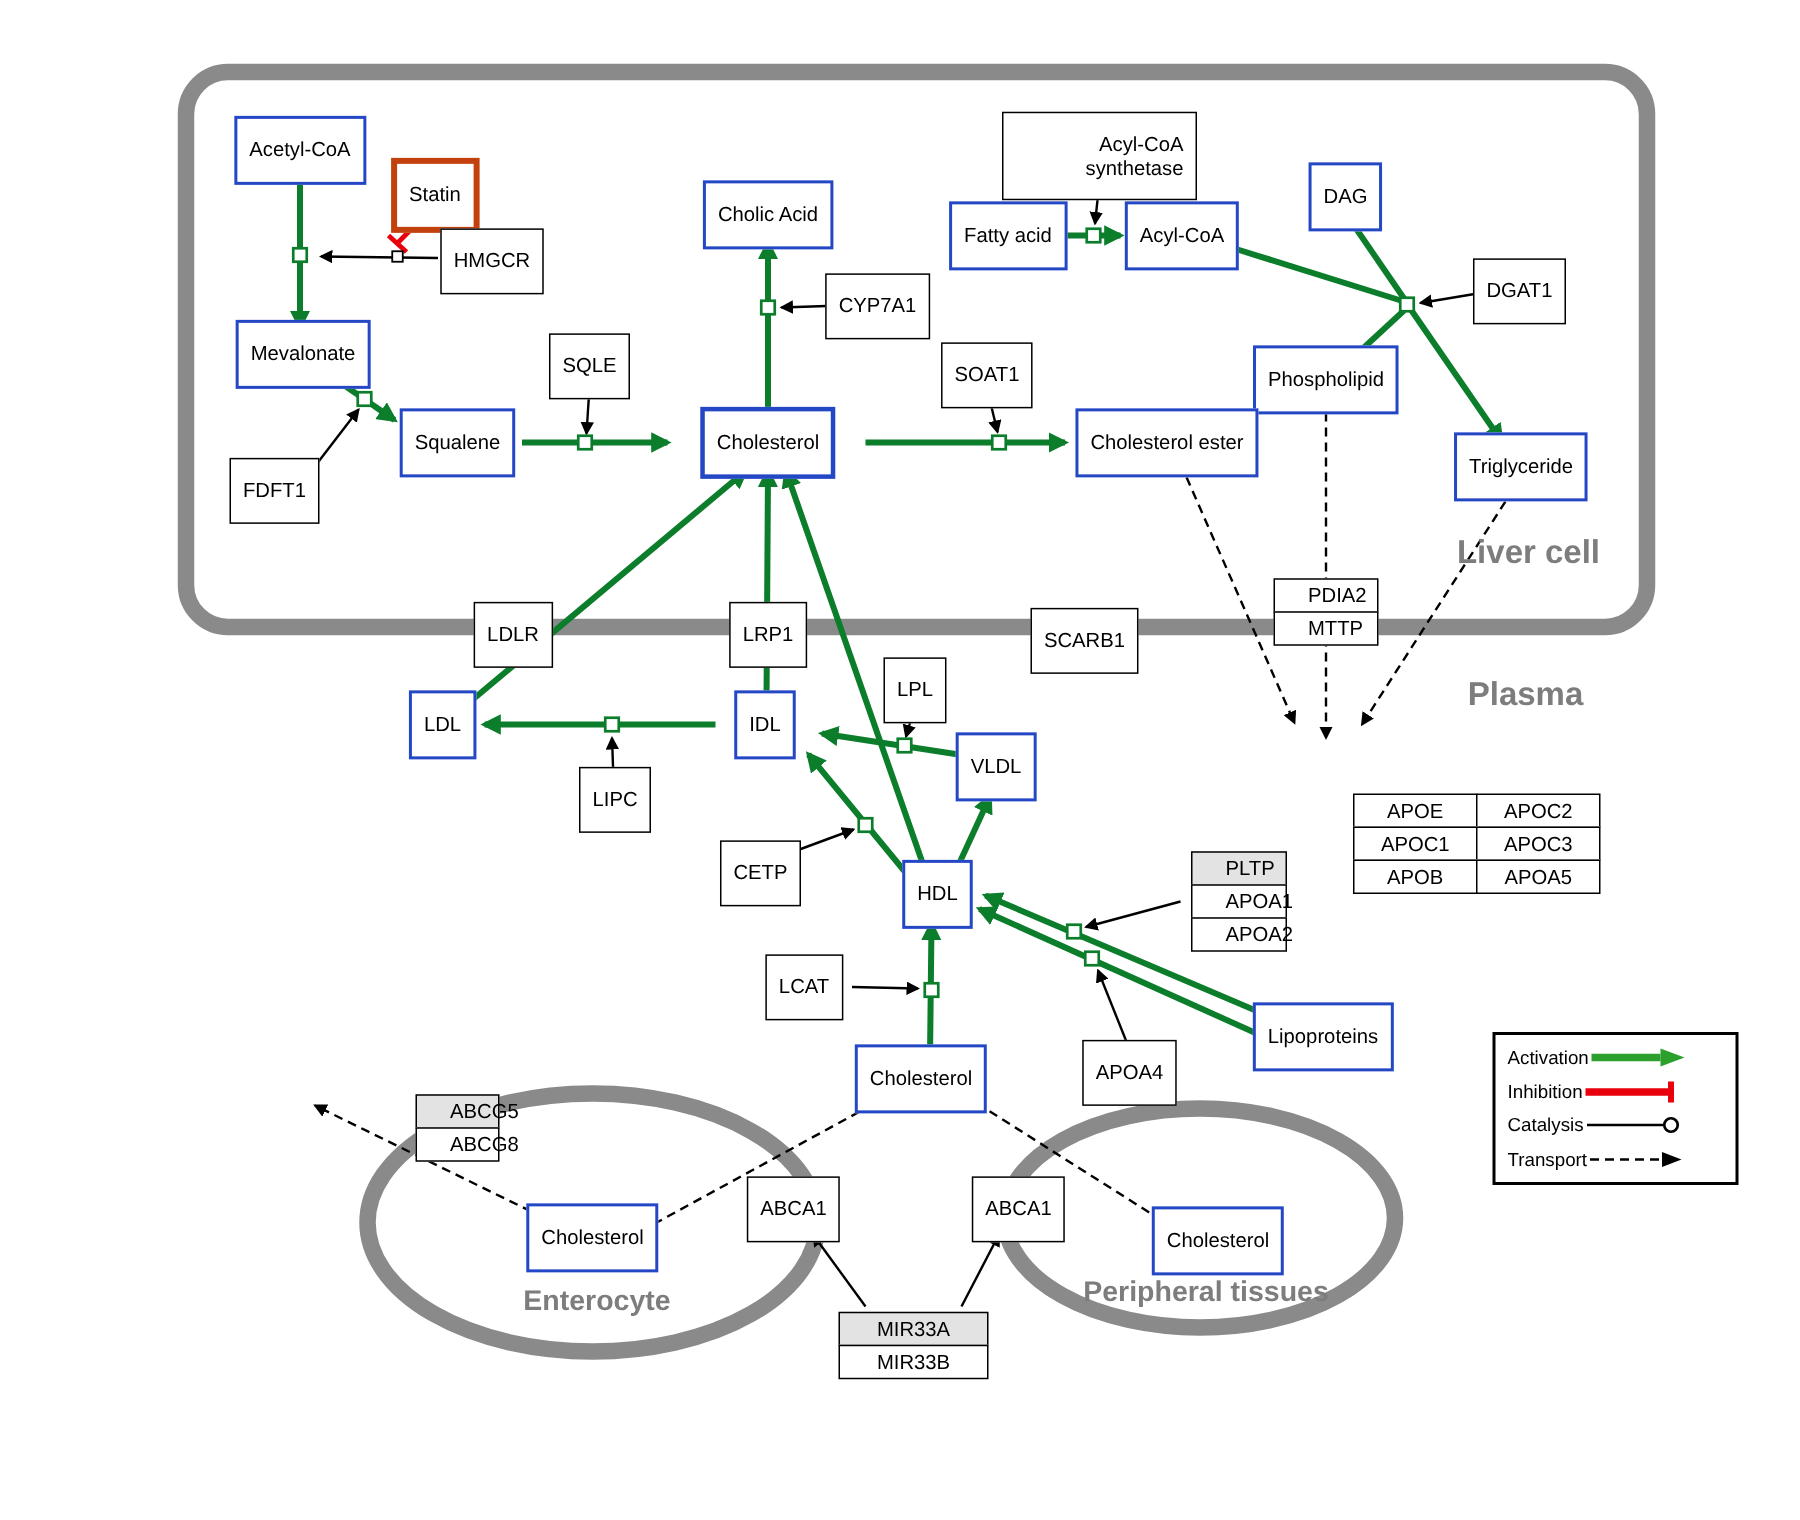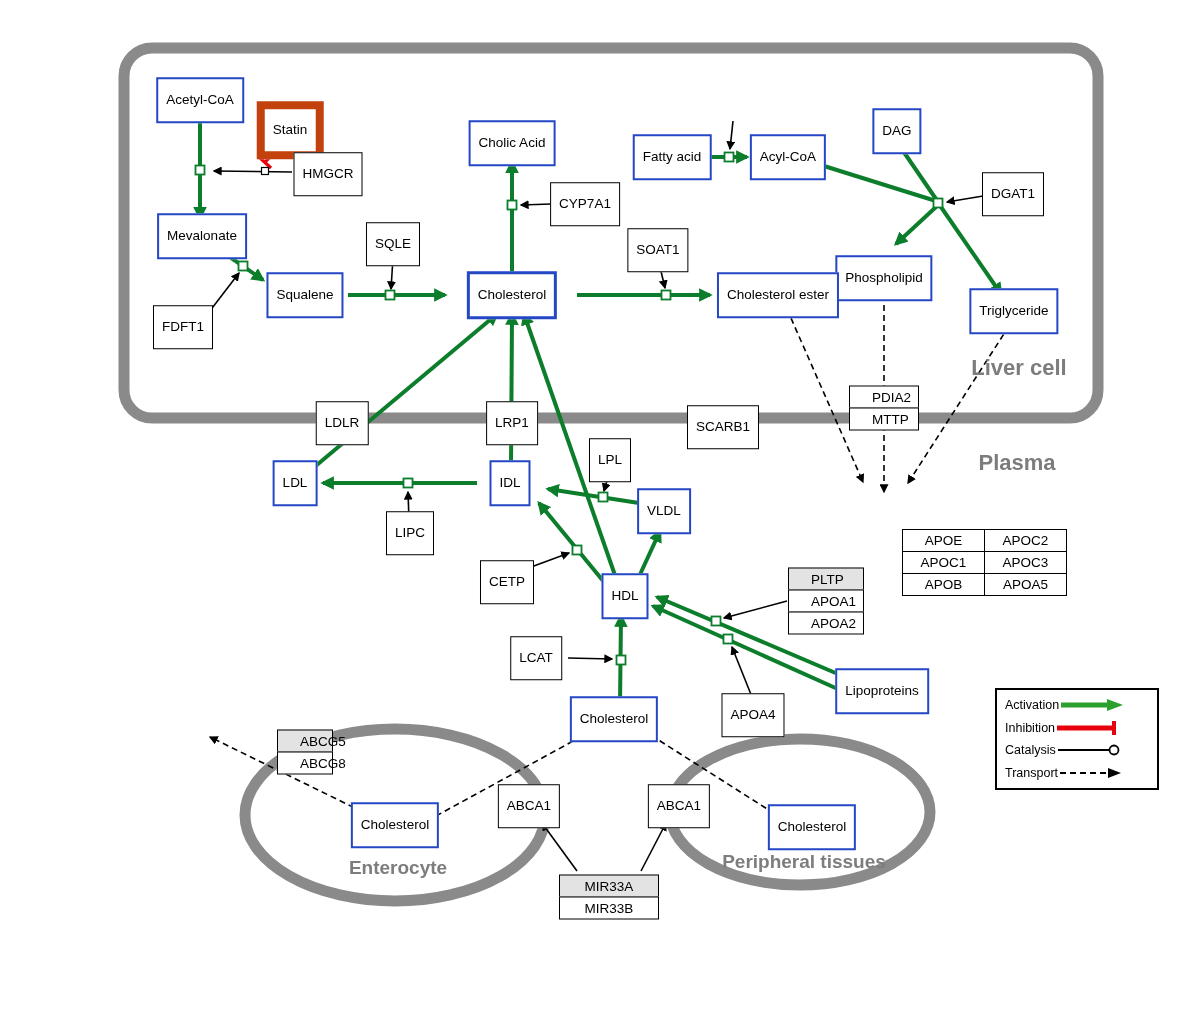--- a/index.html
+++ b/index.html
@@ -3,21 +3,21 @@
 <meta charset="utf-8">
 <style>
   html,body{margin:0;padding:0;background:#fff;font-family:"Liberation Sans",sans-serif;}
   #canvas{position:relative;width:1200px;height:1013px;background:#fff;overflow:hidden;}
   svg.layer{position:absolute;left:0;top:0;}
   .node{position:absolute;transform:translate(-50%,-50%);background:#fff;white-space:nowrap;
         font-size:13.5px;line-height:1.15;padding:13px 8px;text-align:right;color:#000;box-sizing:border-box;}
   .met{border:2px solid #2447c5;}
   .met-strong{border:3px solid #2447c5;}
   .enz{border:1px solid #000;}
-  .drug{border:8px solid #c2410c;}
+  .drug{border:4px solid #c2410c;}
   .wrap{white-space:normal;}
   .stack{position:absolute;transform:translate(-50%,-50%);display:flex;flex-direction:column;}
   .cell{border:1px solid #000;background:#fff;font-size:13.5px;text-align:center;
         padding:3px 22px;margin-top:-1px;white-space:nowrap;}
   .cell:first-child{margin-top:0;}
   .shade{background:#e3e3e3;}
   .apo{position:absolute;transform:translate(-50%,-50%);display:grid;grid-template-columns:82px 82px;}
   .apo .cell{margin:0 0 -1px -1px;padding:3px 0;}
   .comp-label{position:absolute;transform:translate(-50%,-50%);color:#7d7d7d;font-weight:bold;background:transparent;}
   .big{font-size:22px;}
@@ -123,29 +123,30 @@
 
   <div class="node met" style="left:200px;top:100px">Acetyl-CoA</div>
   <div class="node drug" style="left:290px;top:130px">Statin</div>
   <div class="node met" style="left:202px;top:236px">Mevalonate</div>
   <div class="node met" style="left:305px;top:295px">Squalene</div>
   <div class="node met" style="left:512px;top:143px">Cholic Acid</div>
   <div class="node met-strong" style="left:512px;top:295px">Cholesterol</div>
   <div class="node met" style="left:672px;top:157px">Fatty acid</div>
   <div class="node met" style="left:788px;top:157px">Acyl-CoA</div>
   <div class="node met" style="left:897px;top:131px">DAG</div>
-  <div class="node met" style="left:884px;top:278px">Phospholipid</div>
+  <div class="node met" style="left:884px;top:253px">Phospholipid</div>
   <div class="node met" style="left:778px;top:295px">Cholesterol ester</div>
   <div class="node met" style="left:1014px;top:311px">Triglyceride</div>
 
   <div class="node enz" style="left:328px;top:174px">HMGCR</div>
   <div class="node enz" style="left:393px;top:244px">SQLE</div>
   <div class="node enz" style="left:183px;top:327px">FDFT1</div>
   <div class="node enz" style="left:585px;top:204px">CYP7A1</div>
   <div class="node enz" style="left:658px;top:250px">SOAT1</div>
+  <div class="node enz wrap" style="left:733px;top:104px;width:130px">Acyl-CoA synthetase</div>
   <div class="node enz" style="left:1013px;top:194px">DGAT1</div>
 
   <div class="node enz" style="left:342px;top:423px">LDLR</div>
   <div class="node enz" style="left:512px;top:423px">LRP1</div>
   <div class="node enz" style="left:723px;top:427px">SCARB1</div>
 
   <div class="stack" style="left:884px;top:408px;width:70px">
     <div class="cell">PDIA2</div>
     <div class="cell">MTTP</div>
   </div>
@@ -156,21 +157,21 @@
   <div class="node met" style="left:625px;top:596px">HDL</div>
   <div class="node met" style="left:882px;top:691px">Lipoproteins</div>
   <div class="node met" style="left:614px;top:719px">Cholesterol</div>
 
   <div class="node enz" style="left:610px;top:460px">LPL</div>
   <div class="node enz" style="left:410px;top:533px">LIPC</div>
   <div class="node enz" style="left:507px;top:582px">CETP</div>
   <div class="node enz" style="left:536px;top:658px">LCAT</div>
   <div class="node enz" style="left:753px;top:715px">APOA4</div>
 
-  <div class="stack" style="left:826px;top:601px;width:76px">
+  <div class="stack" style="left:826px;top:601px;width:64px">
     <div class="cell shade">PLTP</div>
     <div class="cell">APOA1</div>
     <div class="cell">APOA2</div>
   </div>
 
   <div class="apo" style="left:985px;top:562px">
     <div class="cell">APOE</div>
     <div class="cell">APOC2</div>
     <div class="cell">APOC1</div>
     <div class="cell">APOC3</div>

